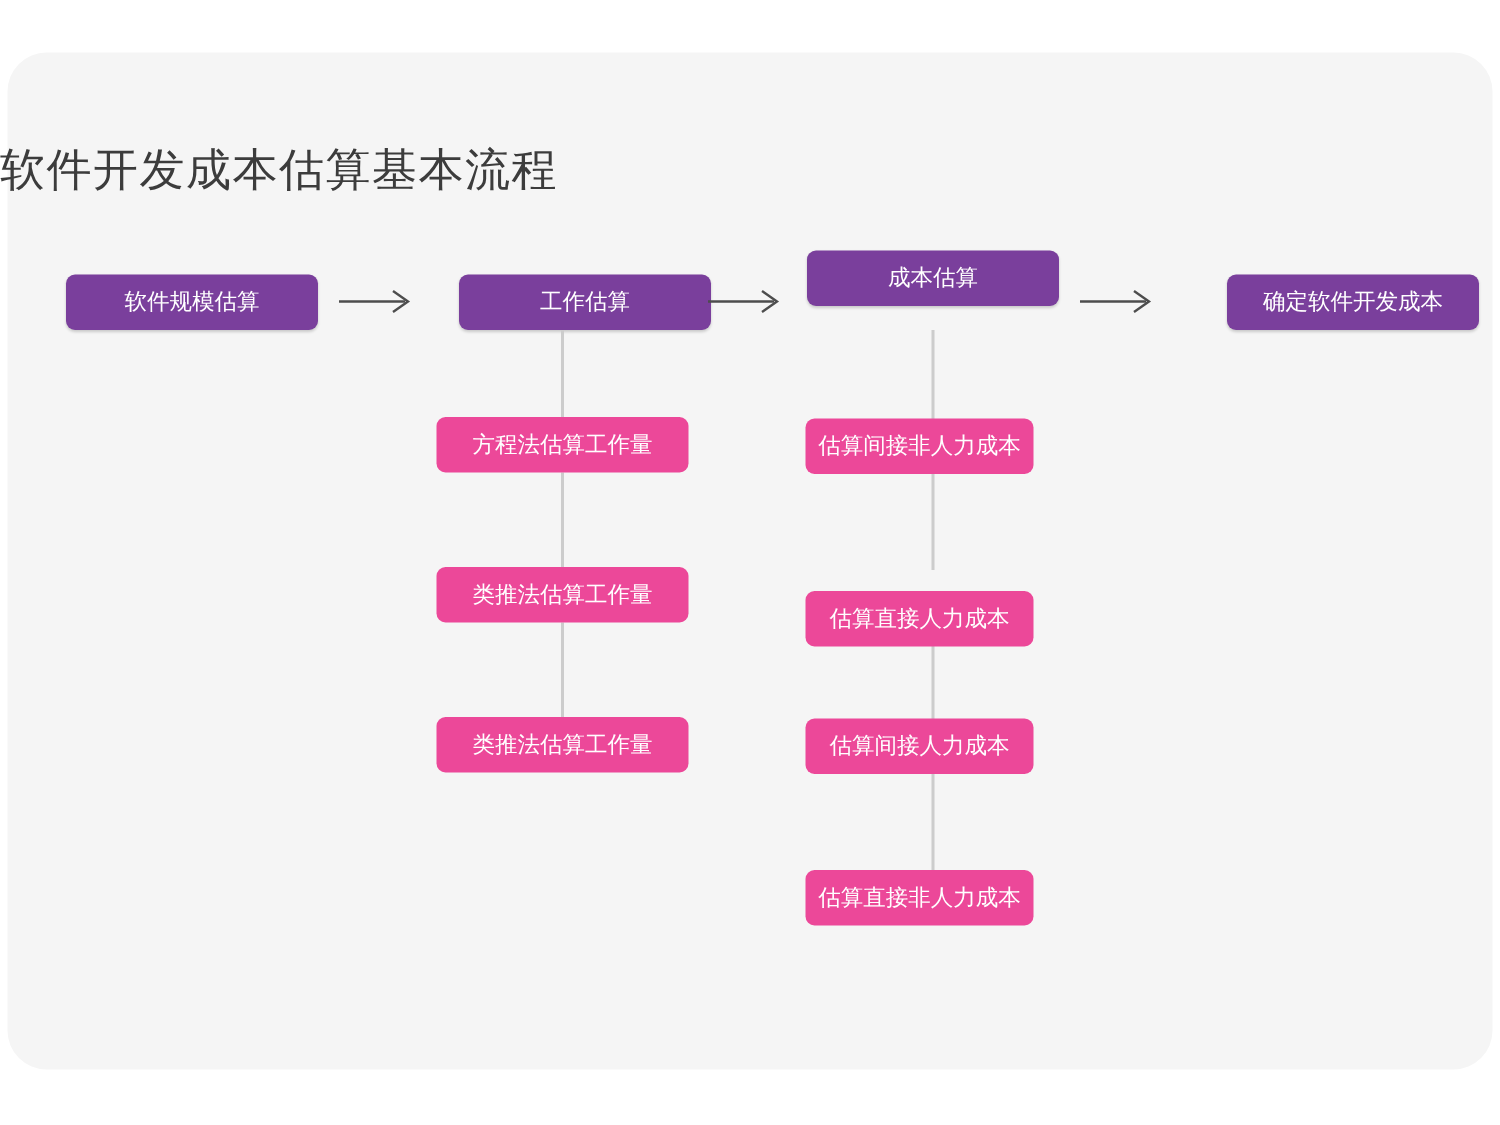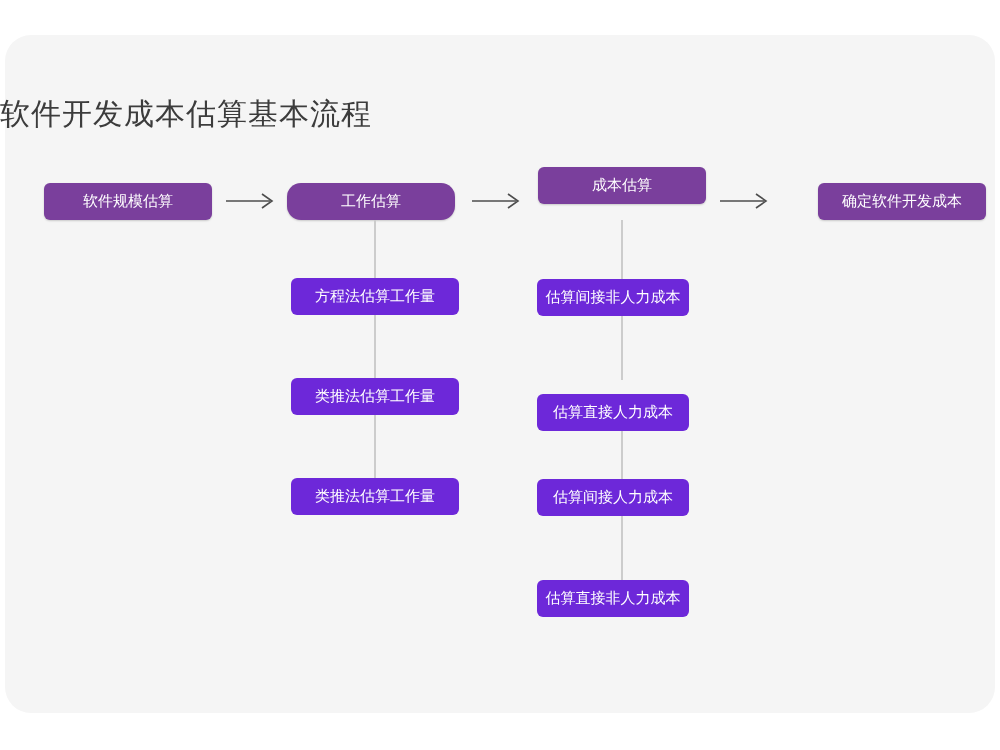--- a/index.html
+++ b/index.html
@@ -59,21 +59,21 @@
     font-size: 15px;
     color: #ffffff;
     white-space: nowrap;
     box-sizing: border-box;
   }
   .node.primary {
     background: #7a3f9c;
     box-shadow: 0 1px 2px rgba(0,0,0,0.18);
   }
   .node.secondary {
-    background: #6d28d9;
+    background: #ec4899;
   }
   .node.wide {
     width: 152px;
   }
 
   
   .arrow {
     position: absolute;
     top: 189px;
     width: 58px;
@@ -100,21 +100,21 @@
 
   <div class="node primary" style="left:44px;  top:183px;">软件规模估算</div>
 
   <div class="arrow" style="left:224px;">
     <svg width="58" height="24" viewBox="0 0 58 24" aria-hidden="true">
       <line x1="2" y1="12" x2="46" y2="12" stroke="currentColor" stroke-width="1.6"></line>
       <polyline points="38,5 48,12 38,19" fill="none" stroke="currentColor" stroke-width="1.6"></polyline>
     </svg>
   </div>
 
-  <div class="node primary" style="left:287px; top:183px;border-radius:14px;">工作估算</div>
+  <div class="node primary" style="left:306px; top:183px;">工作估算</div>
 
   <div class="arrow" style="left:470px;">
     <svg width="58" height="24" viewBox="0 0 58 24" aria-hidden="true">
       <line x1="2" y1="12" x2="46" y2="12" stroke="currentColor" stroke-width="1.6"></line>
       <polyline points="38,5 48,12 38,19" fill="none" stroke="currentColor" stroke-width="1.6"></polyline>
     </svg>
   </div>
 
   <div class="node primary" style="left:538px; top:167px;">成本估算</div>
 

